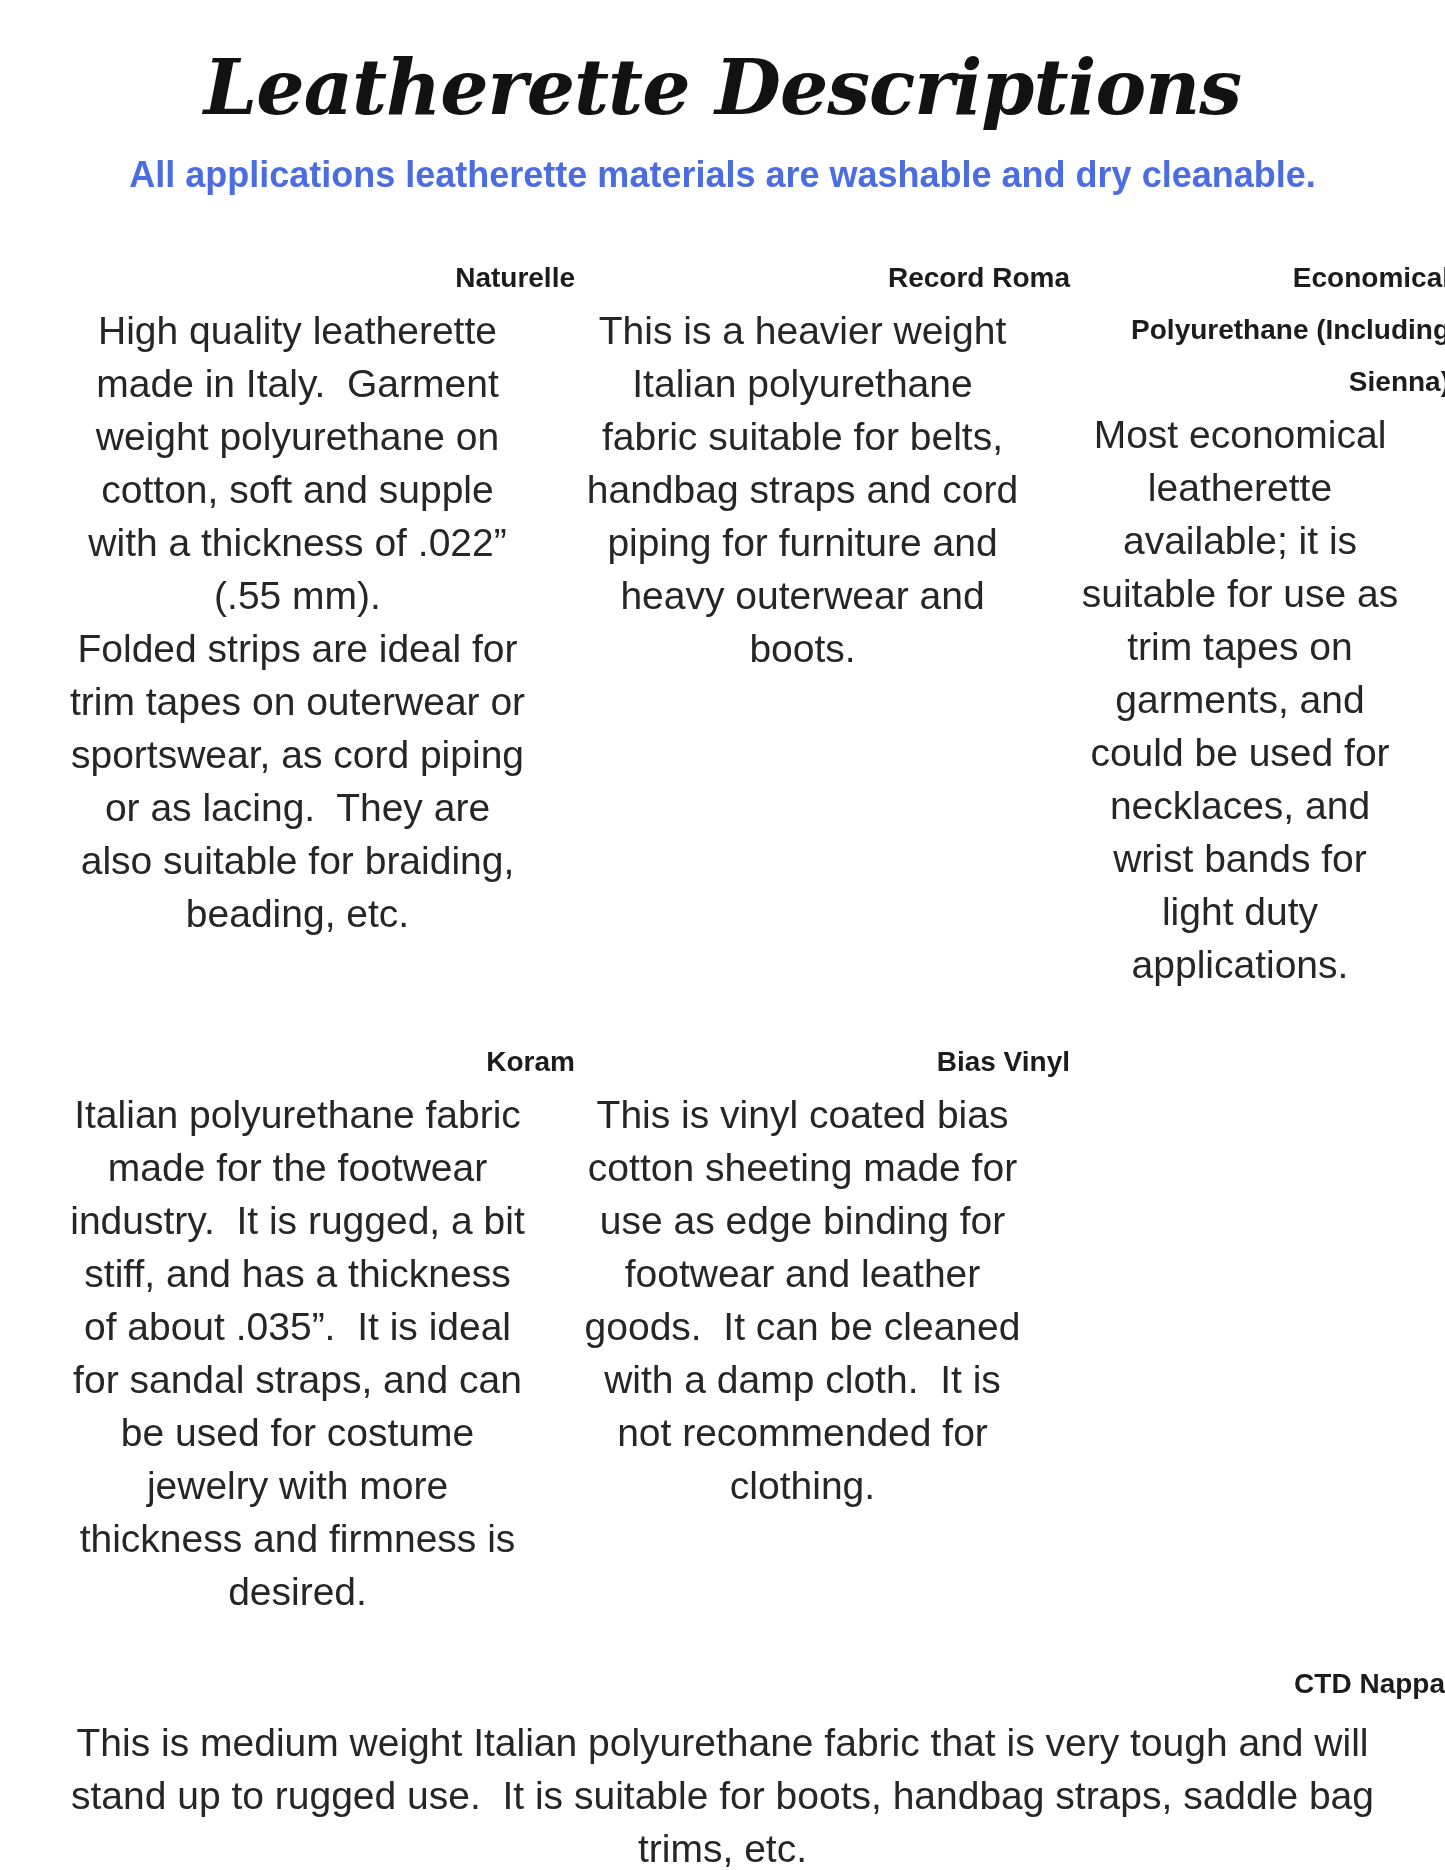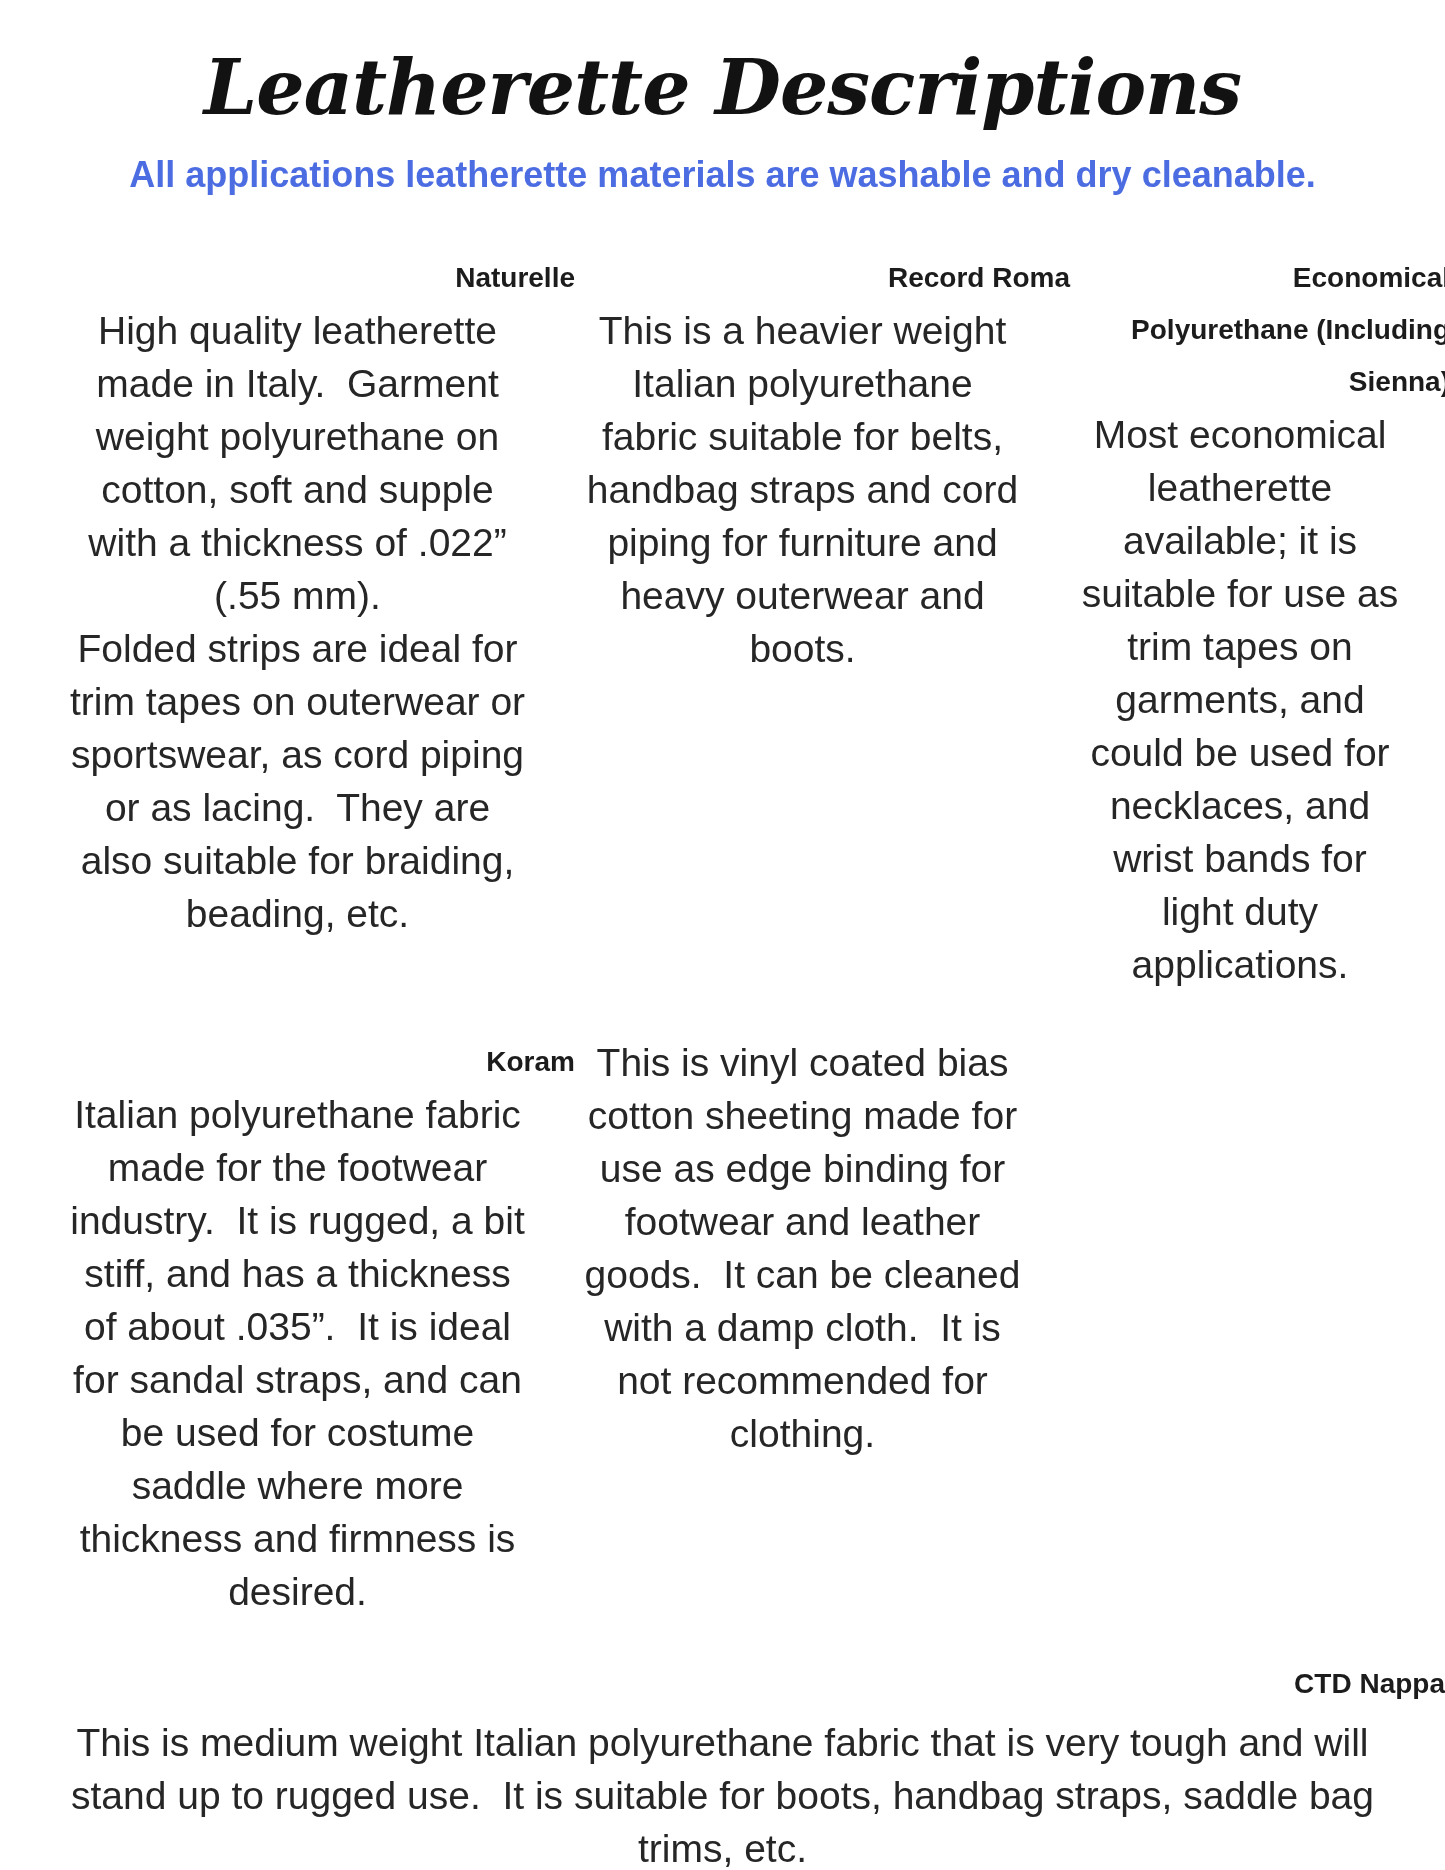--- a/index.html
+++ b/index.html
@@ -107,24 +107,25 @@
 Sienna)</h2>
       <p class="mdesc">Most economical leatherette available; it is suitable for use as trim tapes on garments, and could be used for necklaces, and wrist bands for light duty applications.</p>
     </section>
 
   </div>
 
   <div class="grid row-2">
 
     <section class="cell">
       <h2 class="mname">Koram</h2>
-      <p class="mdesc">Italian polyurethane fabric made for the footwear industry.  It is rugged, a bit stiff, and has a thickness of about .035”.  It is ideal for sandal straps, and can be used for costume saddle where more thickness and firmness is desired.</p>
+      <p class="mdesc">Italian polyurethane fabric made for the footwear industry.  It is rugged, a bit stiff, and has a thickness of about .035”.  It is ideal for sandal straps, and can be used for costume jewelry with more thickness and firmness is desired.</p>
     </section>
 
     <section class="cell">
+      <h2 class="mname">Bias Vinyl</h2>
       <p class="mdesc">This is vinyl coated bias cotton sheeting made for use as edge binding for footwear and leather goods.  It can be cleaned with a damp cloth.  It is not recommended for clothing.</p>
     </section>
 
 
   </div>
 
   <footer class="footer">
     <h2 class="mname">CTD Nappa</h2>
     <p class="mdesc">This is medium weight Italian polyurethane fabric that is very tough and will stand up to rugged use.  It is suitable for boots, handbag straps, saddle bag trims, etc.</p>
   </footer>

